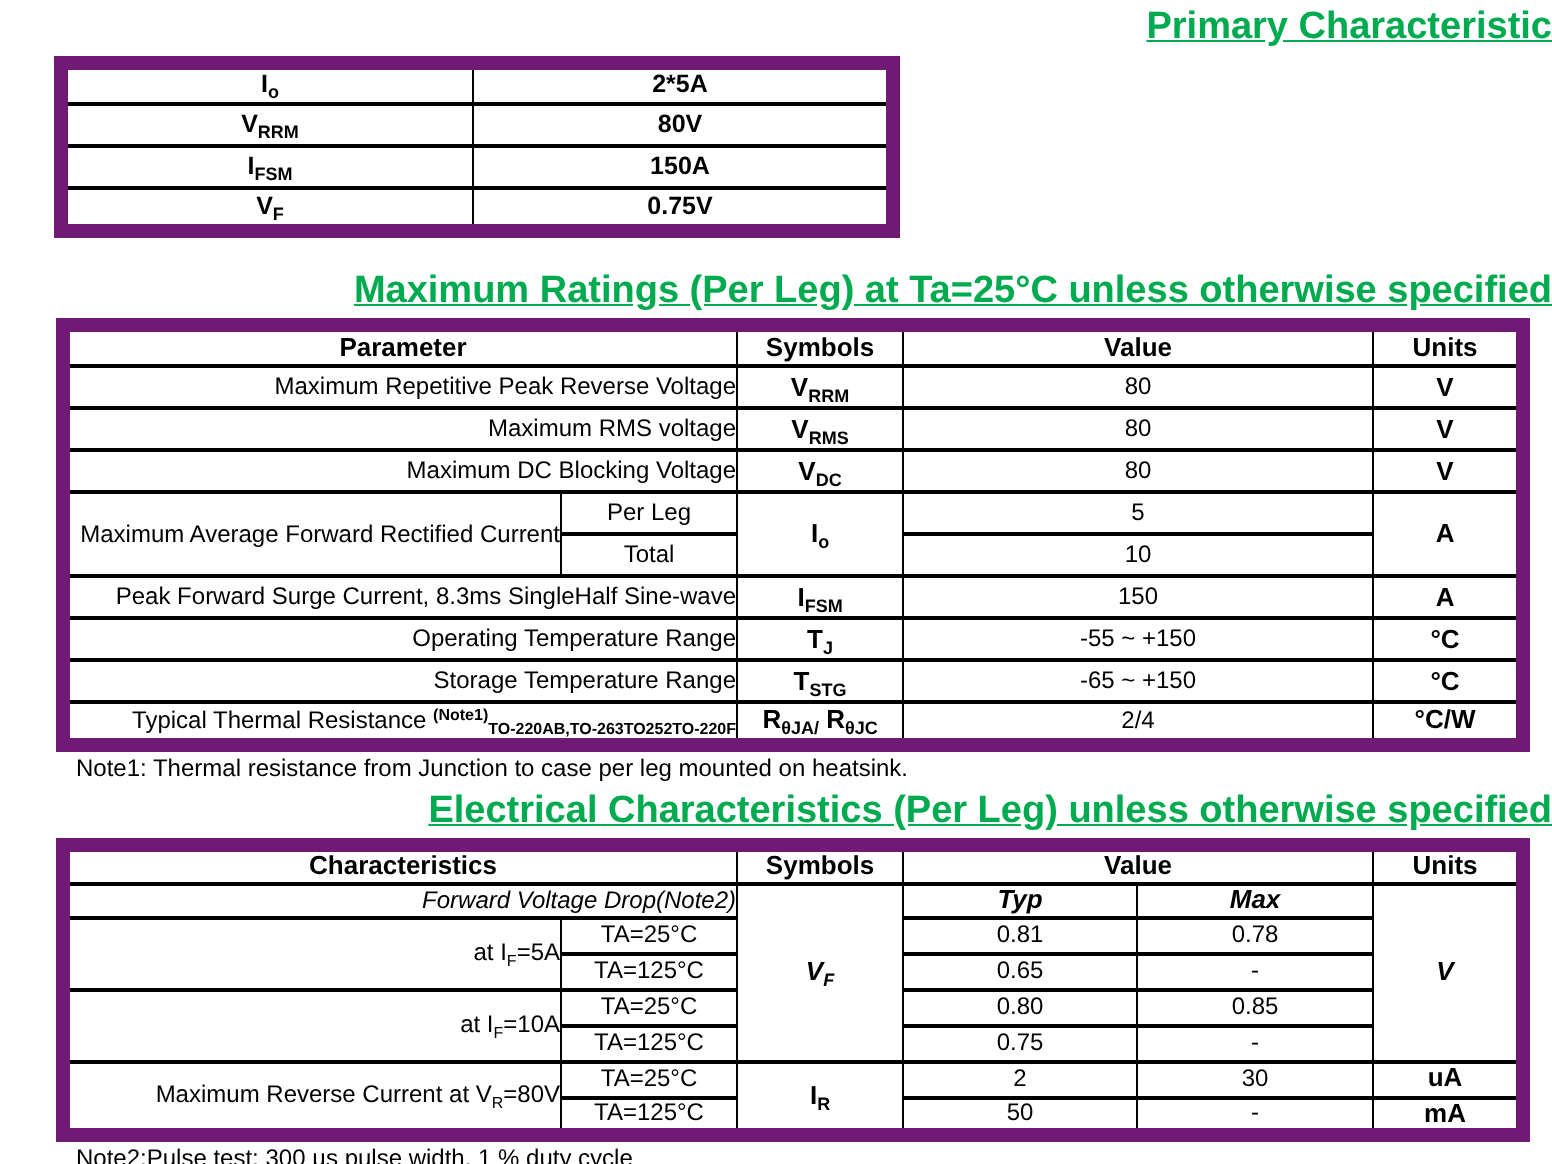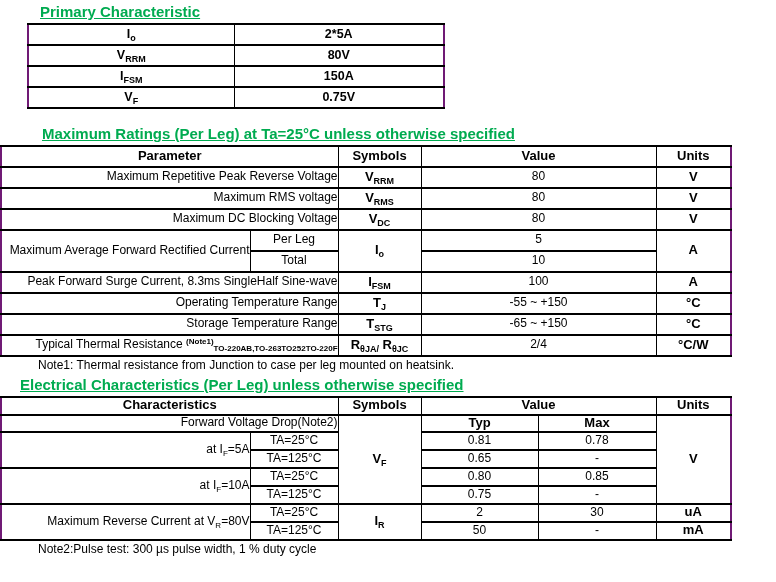--- a/index.html
+++ b/index.html
@@ -5,50 +5,51 @@
   html,body{margin:0;padding:0;background:#ffffff;}
   body{
     width:776px;height:582px;
     font-family:"Liberation Sans", sans-serif;
     color:#000;
     overflow:hidden;
   }
   .sec-title{
     color:#00AB50;
     font-weight:bold;
-    font-size:15px;
+    font-size:19px;
     text-decoration:underline;
     line-height:1.15;
+    text-align:right;
   }
   #title1{margin:3px 0 3px 40px;}
   #title2{margin:16px 0 2px 42px;}
   #title3{margin:4px 0 2px 20px;}
 
-  table{border-collapse:collapse;table-layout:fixed;border:2px solid #701a75;}
+  table{border-collapse:collapse;table-layout:fixed;border:7px solid #701a75;}
   td{
     border-left:1px solid #000;border-right:1px solid #000;
     border-top:2px solid #000;border-bottom:2px solid #000;
     overflow:hidden;white-space:nowrap;
     line-height:1.1;vertical-align:middle;
     padding:0;
   }
   sub{font-size:8px;position:relative;top:3px;vertical-align:baseline;font-weight:inherit;}
   sup{font-size:8px;position:relative;top:-4px;vertical-align:baseline;}
   .sym sub{font-size:9px;}
 
   
   #t1{margin-left:27px;width:416px;}
   #t1 tr{height:21px;}
   #t1 td{text-align:center;font-weight:bold;font-size:12.5px;}
 
   
-  #t2,#t3{width:730px;padding-left:48px;}
+  #t2,#t3{margin-left:28px;width:730px;padding-left:48px;}
   #t2 tr{height:21px;}
   #t3 tr{height:18px;}
-  #t3 tr.short{height:17px;}
+  #t3 tr.short{height:17px;font-style:italic;}
   .hd{font-weight:bold;font-size:13px;text-align:center;}
   .l{text-align:right;padding-left:5px;font-size:12px;}
   .c{text-align:center;font-size:12px;}
   .sym{text-align:center;font-weight:bold;font-size:13px;}
   .un{text-align:center;font-weight:bold;font-size:13px;}
   .sm{font-size:8px;font-weight:bold;}
 
   .note{font-weight:normal;font-size:12px;margin:2px 0 0 38px;line-height:1.15;}
 </style>
 </head>
@@ -123,21 +124,21 @@
     <td class="c">5</td>
     <td rowspan="2" class="un">A</td>
   </tr>
   <tr>
     <td class="c">Total</td>
     <td class="c">10</td>
   </tr>
   <tr>
     <td colspan="2" class="l">Peak Forward Surge Current, 8.3ms SingleHalf Sine-wave</td>
     <td class="sym"><span>I</span><sub>FSM</sub></td>
-    <td class="c">100</td>
+    <td class="c">150</td>
     <td class="un">A</td>
   </tr>
   <tr>
     <td colspan="2" class="l">Operating Temperature Range</td>
     <td class="sym"><span>T</span><sub>J</sub></td>
     <td class="c">-55 ~ +150</td>
     <td class="un">°C</td>
   </tr>
   <tr>
     <td colspan="2" class="l">Storage Temperature Range</td>

